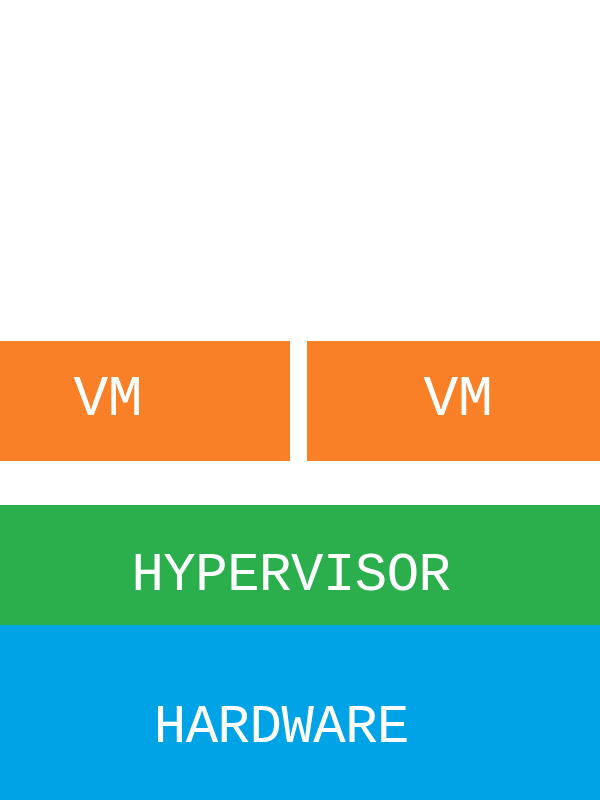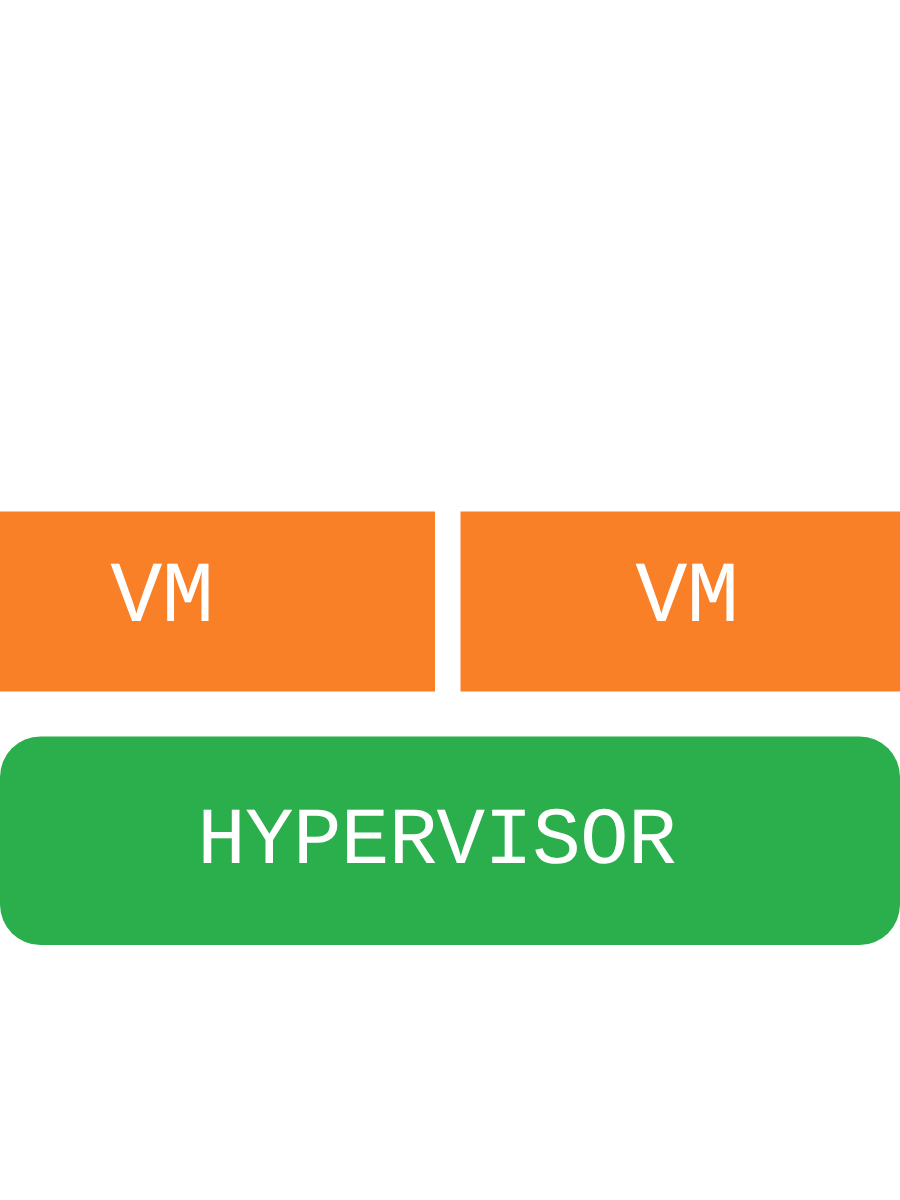--- a/index.html
+++ b/index.html
@@ -40,24 +40,23 @@
     background: #f98026;
   }
   .vm1 .label, .vm2 .label {
     font-size: 58px;
     top: 49.2%;
   }
   .vm1 .label { left: 37.2%; }
   .vm2 .label { left: 51.5%; }
   
   .hypervisor {
-    left: 0; top: 491px;
+    left: 0; top: 505px;
     width: 600px; height: 139px;
     background: #2baf4d;
-    border-radius: 27px;
   }
   .hypervisor .label {
     font-size: 54px;
     left: 48.5%; top: 51%;
   }
   
   .hardware {
     left: 0; top: 625px;
     width: 600px; height: 175px;
     background: #00a3e6;
@@ -77,14 +76,17 @@
   </div>
 
   <div class="layer vm2">
     <span class="label">VM</span>
   </div>
 
   <div class="layer hypervisor">
     <span class="label">HYPERVISOR</span>
   </div>
 
+  <div class="layer hardware">
+    <span class="label">HARDWARE</span>
+  </div>
 
 </div>
 
 </body></html>

